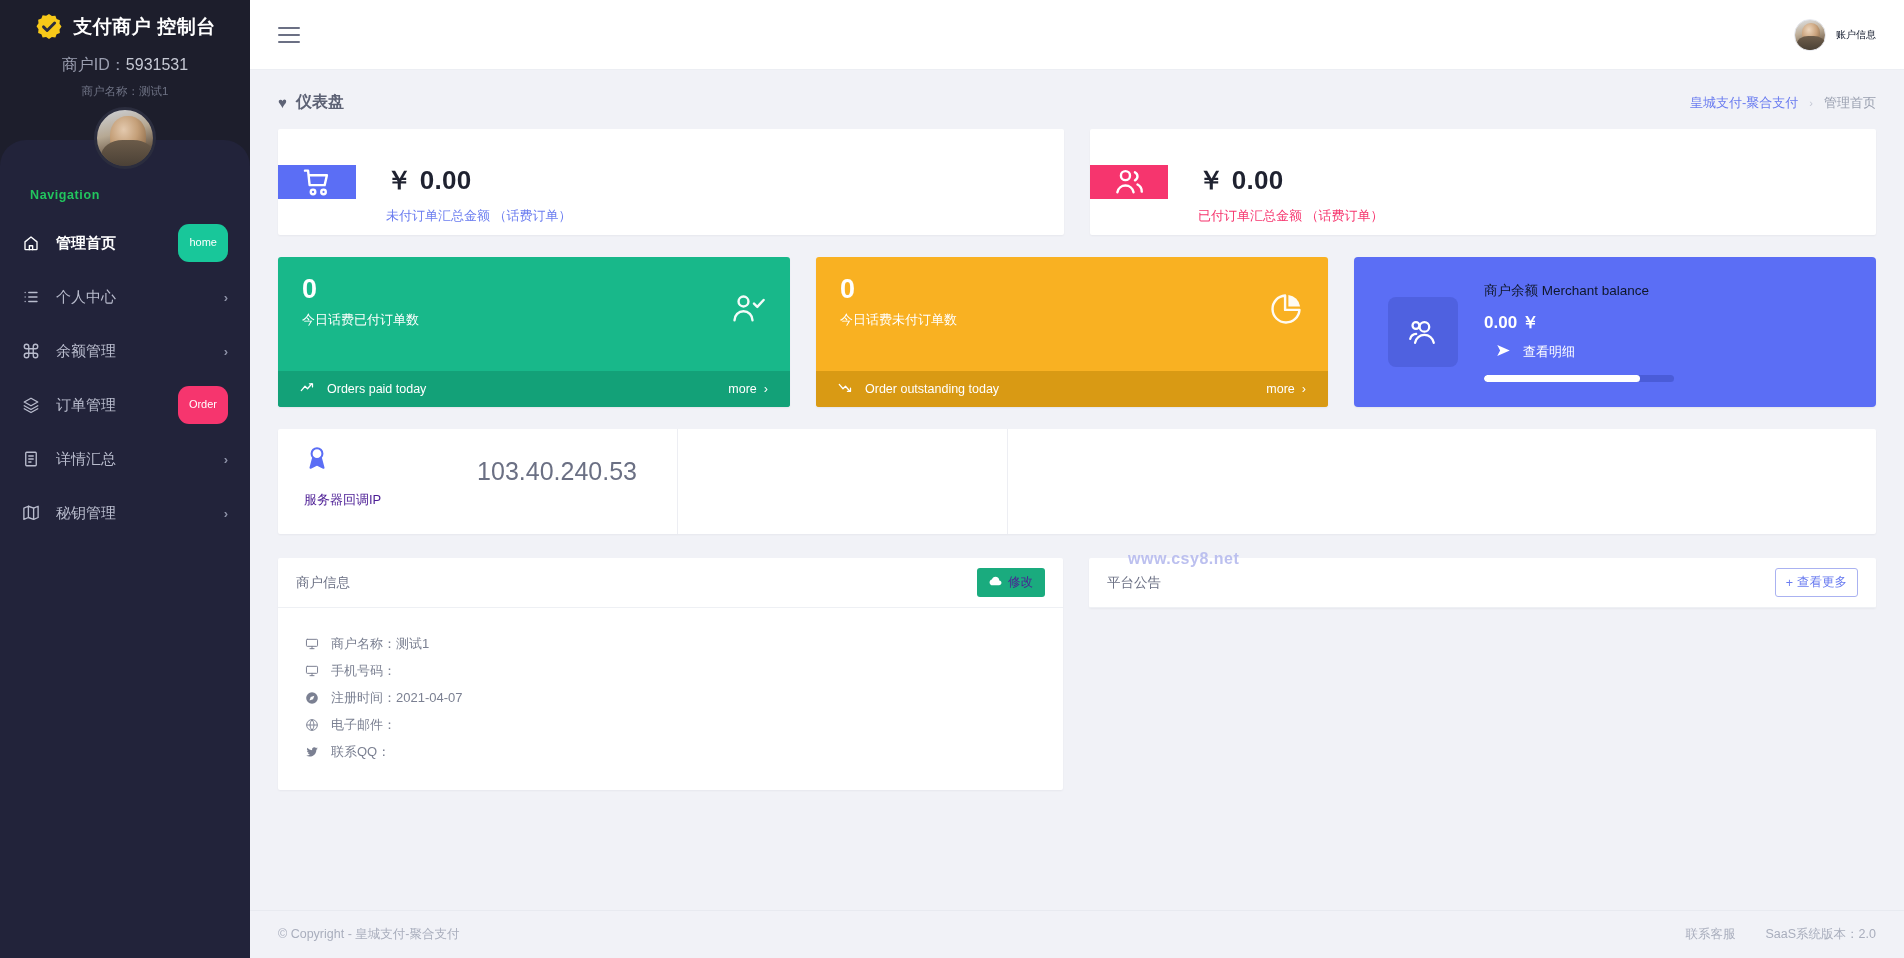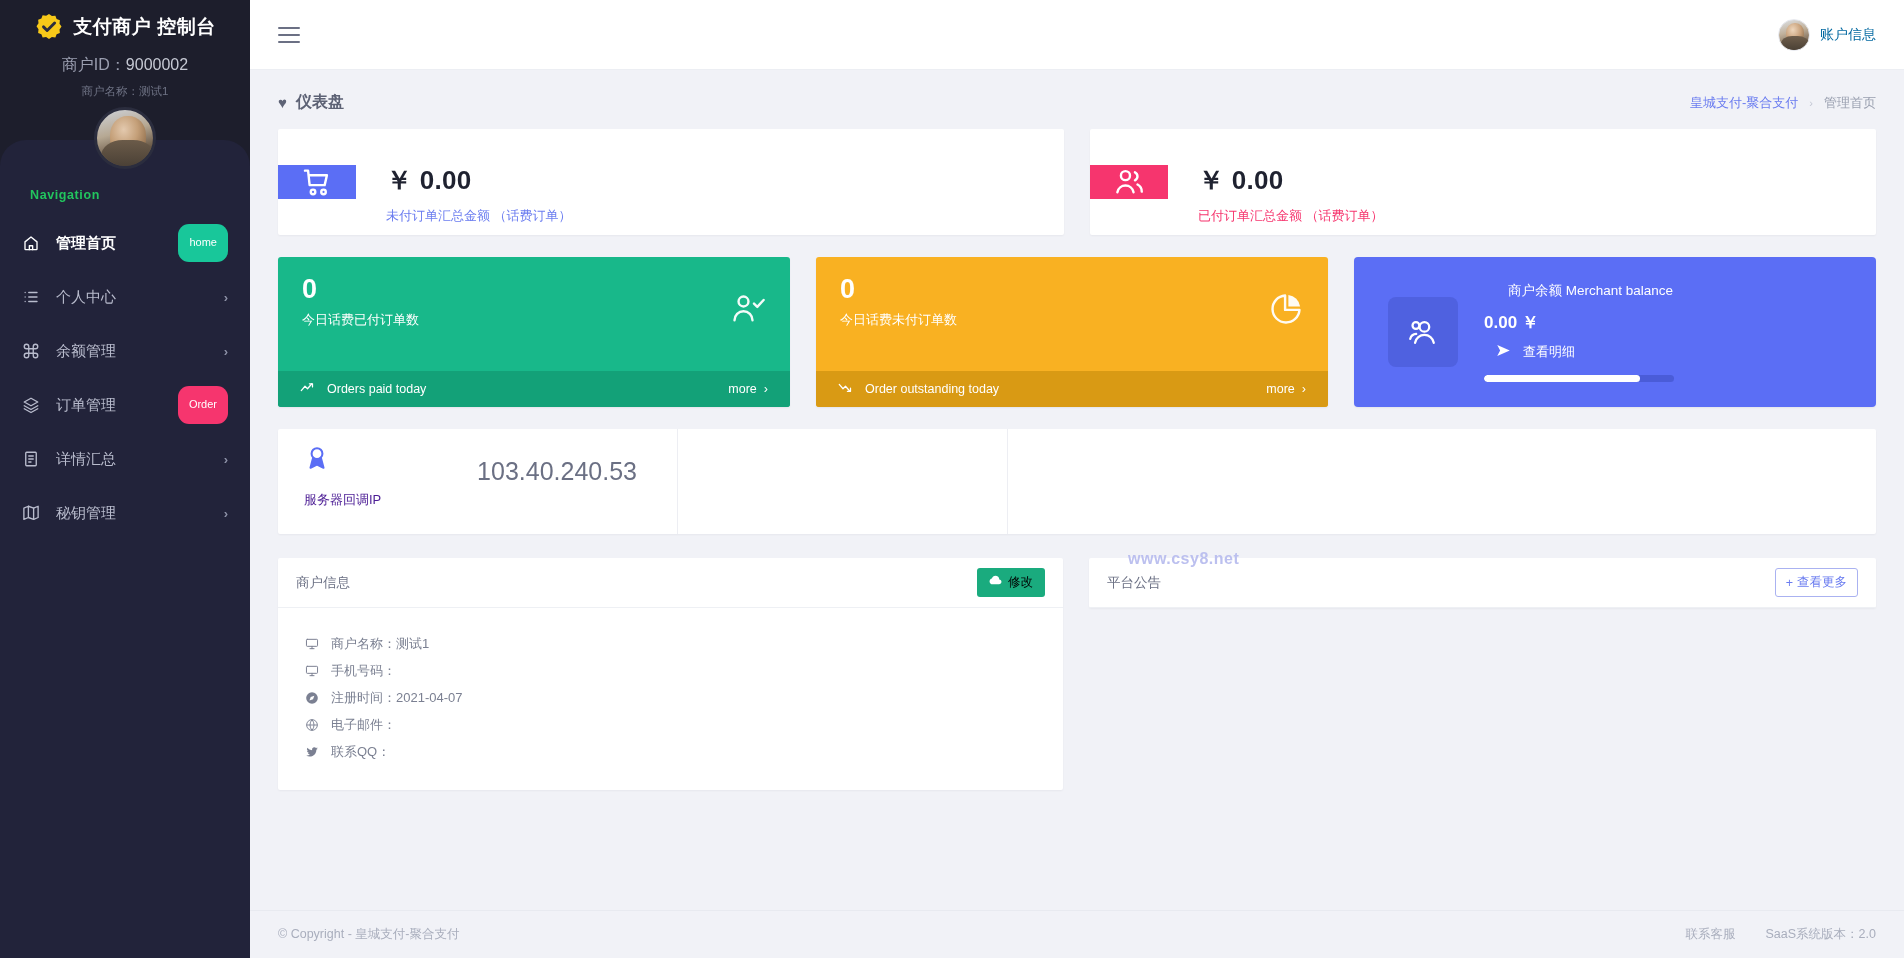--- a/index.html
+++ b/index.html
@@ -95,21 +95,21 @@
   }
   .topbar-avatar::before{
     content:""; position:absolute; left:7px; top:3px; width:18px; height:20px;
     border-radius:48% 48% 42% 42%;
     background: radial-gradient(ellipse at 38% 34%, #eed6bc 0%, #c9a27c 50%, #7d5f40 100%);
   }
   .topbar-avatar::after{
     content:""; position:absolute; left:2px; top:16px; width:28px; height:20px;
     border-radius:40% 40% 0 0; background: linear-gradient(180deg,#6f5e4b 0%,#3b342c 100%);
   }
-  .topbar-user-label { font-size: 14px; color: #0369a1; text-align: center; }
+  .topbar-user-label { font-size: 10px; color: #0f172a; text-align: center; }
 
   .content { flex: 1; padding: 22px 28px 0 28px; overflow: hidden; position: relative; }
 
   .page-head { display:flex; align-items:center; justify-content: space-between; margin-bottom: 16px; }
   .page-title { display:flex; align-items:center; gap: 9px; font-size: 16px; font-weight: bold; color: #5d6275; }
   .heart { color:#5d6275; font-size: 15px; }
   .breadcrumb { font-size: 13px; color:#9aa0b0; display:flex; align-items:center; gap: 11px; }
   .breadcrumb .crumb-link { color:#6a7cf0; cursor:pointer; }
   .breadcrumb .crumb-sep { color:#c3c7d4; font-size: 11px; }
 
@@ -156,21 +156,21 @@
   .balance-card {
     flex: 1; background:#5b6ef5; border-radius: 4px; color:#fff;
     display:flex; align-items:center; gap: 26px; padding: 0 34px;
     box-shadow: 0 1px 2px rgba(30,35,60,.06);
   }
   .balance-iconbox {
     width: 70px; height: 70px; border-radius: 8px; background:#4f61e0;
     display:flex; align-items:center; justify-content:center; flex:0 0 70px;
   }
   .balance-right { flex:1; }
-  .balance-title { font-size: 13.5px; color:#ffffff;margin-left:24px; }
+  .balance-title { font-size: 13.5px; color:#0f172a; }
   .balance-value { font-size: 17px; font-weight: 700; margin-top: 11px; }
   .balance-link { display:flex; align-items:center; gap: 12px; font-size: 13px; margin-top: 9px; padding-left: 12px; cursor:pointer; }
   .balance-bar { margin-top: 14px; height: 7px; background:#4a5cd8; border-radius: 4px; overflow:hidden; max-width: 190px; }
   .balance-bar-fill { height: 100%; width: 82%; background:#fff; border-radius: 4px; }
 
   
   .ip-row { display:flex; margin-top: 22px; background:#fff; height: 105px; border-radius: 2px; box-shadow: 0 1px 2px rgba(30,35,60,.05); }
   .ip-cell { width: 400px; border-right: 1px solid #edeef3; padding: 16px 22px 0 26px; position: relative; }
   .ip-top { display:flex; align-items:flex-start; justify-content:space-between; }
   .ip-value { font-size: 25px; color:#6b7084; font-weight: 500; padding-top: 12px; padding-right: 18px; }
@@ -188,22 +188,22 @@
   .panels { display:flex; gap: 26px; margin-top: 24px; }
   .panel { background:#fff; border-radius: 2px; box-shadow: 0 1px 2px rgba(30,35,60,.05); }
   .panel-left { width: 785px; height: 232px; }
   .panel-right { flex:1; height: 50px; }
   .panel-head {
     height: 50px; display:flex; align-items:center; justify-content:space-between;
     padding: 0 18px 0 18px; border-bottom: 1px solid #eef0f4;
   }
   .panel-title { font-size: 13.5px; color:#6b7084; }
   .btn-modify {
-    background:#1aab7e; color:#000000; font-size: 12.5px; border:none; border-radius: 3px;
-    padding: 6px 12px; display:flex; align-items:center; gap: 6px; cursor:pointer;font-family:Liberation Serif, serif;
+    background:#1aab7e; color:#4c1d95; font-size: 12.5px; border:none; border-radius: 3px;
+    padding: 6px 12px; display:flex; align-items:center; gap: 6px; cursor:pointer;
   }
   .btn-more {
     background:#fff; color:#6a7cf0; font-size: 12.5px; border:1px solid #aab2f1; border-radius: 3px;
     padding: 5px 10px; display:flex; align-items:center; gap: 4px; cursor:pointer;
   }
   .info-list { padding: 22px 0 0 26px; }
   .info-row { display:flex; align-items:center; gap: 12px; font-size: 13px; color:#7b8092; height: 27px; }
   .info-ico { width: 15px; height: 15px; display:flex; align-items:center; justify-content:center; color:#6b7084; flex:0 0 15px; }
 
   
@@ -225,21 +225,21 @@
       <span>
         <svg class="brand-logo" viewBox="0 0 24 24" fill="none">
           <path d="M12 1.6l2.3 1.6 2.8-.3 1 2.6 2.6 1-.3 2.8 1.6 2.3-1.6 2.3.3 2.8-2.6 1-1 2.6-2.8-.3L12 21.6l-2.3-1.6-2.8.3-1-2.6-2.6-1 .3-2.8L2 11.3l1.6-2.3-.3-2.8 2.6-1 1-2.6 2.8.3L12 1.6z" fill="#f7c919"></path>
           <path d="M7.6 11.9l2.9 2.9 6-6" stroke="#2b2d3e" stroke-width="2.3" stroke-linecap="round" stroke-linejoin="round"></path>
         </svg>
       </span>
       <span class="brand-title">支付商户 控制台</span>
     </div>
 
     <div class="merchant-id">
-      <span>商户ID：</span><span class="val">9000002</span>
+      <span>商户ID：</span><span class="val">5931531</span>
     </div>
     <div class="merchant-name">商户名称：测试1</div>
 
     <div class="avatar-wrap">
       <div class="avatar"></div>
     </div>
 
     <div class="nav-panel">
       <div class="nav-header">Navigation</div>
 

